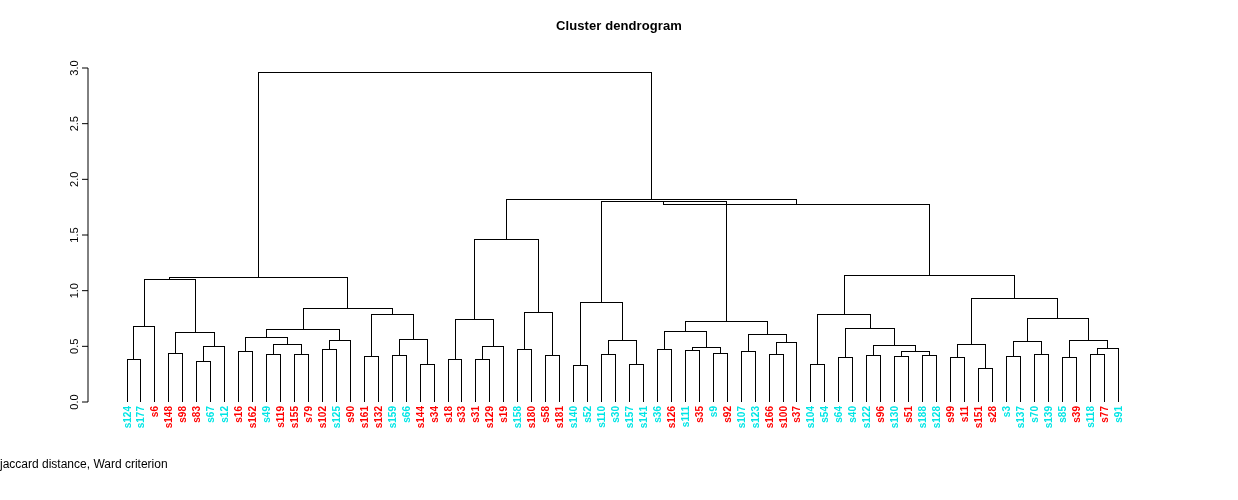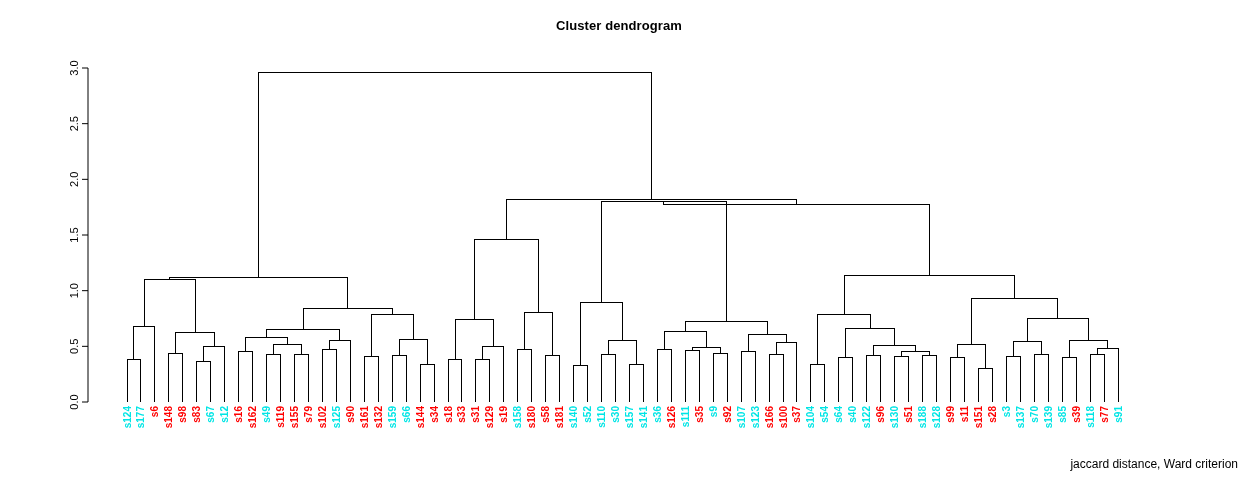--- a/index.html
+++ b/index.html
@@ -3,21 +3,21 @@
 <meta charset="utf-8">
 <style>
   html,body{margin:0;padding:0;background:#ffffff;}
   body{width:1238px;height:500px;font-family:"Liberation Sans",sans-serif;overflow:hidden;}
   #plot{position:relative;width:1082px;height:500px;}
   #title{
     position:absolute;left:0;top:18px;width:1238px;text-align:center;
     font-size:13px;font-weight:bold;color:#000;letter-spacing:0.1px;
   }
   #caption{
-    position:absolute;left:0;top:457px;width:1238px;text-align:right;
+    position:absolute;left:0;top:457px;width:1238px;text-align:left;
     font-size:12px;color:#000;
   }
   svg{position:absolute;left:0;top:0;}
   .axis-line{stroke:#000;stroke-width:1;fill:none;}
   .tick-label{font-family:"Liberation Sans",sans-serif;font-size:11px;fill:#000;}
   .branch{stroke:#000;stroke-width:1;fill:none;shape-rendering:crispEdges;}
   .leaf-label{font-family:"Liberation Sans",sans-serif;font-size:10px;font-weight:bold;}
 </style>
 </head>
 <body>

